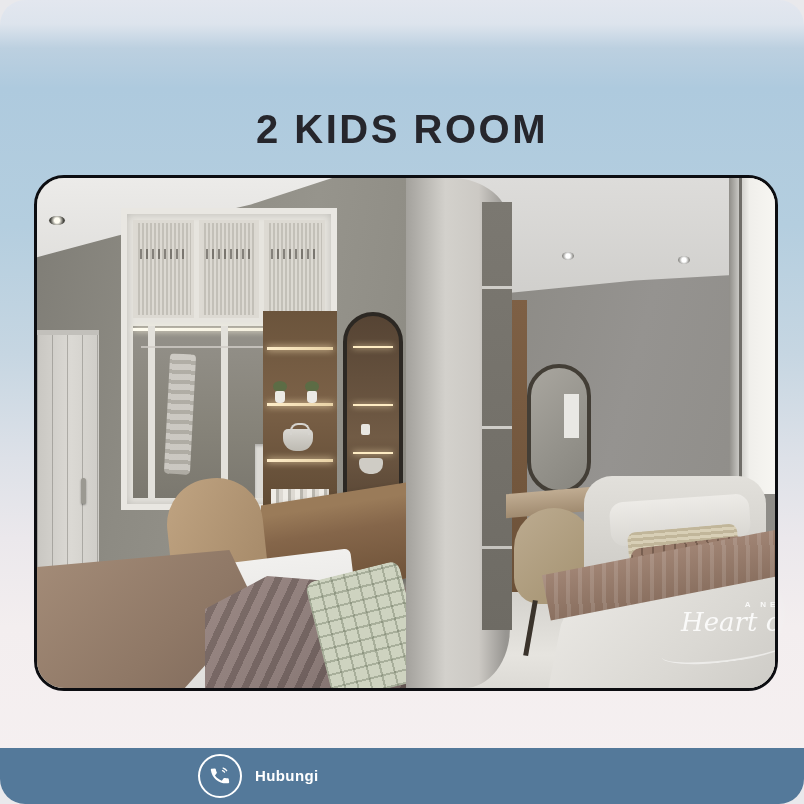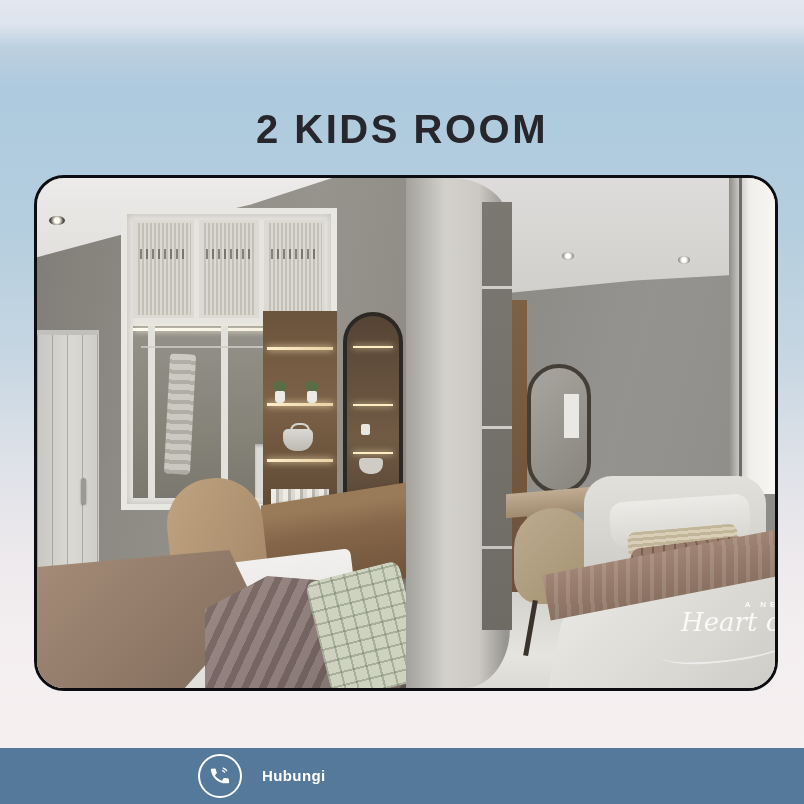--- a/index.html
+++ b/index.html
@@ -4,20 +4,21 @@
 <style>
   html,body{margin:0;padding:0;background:#e9e9ec;}
   *{box-sizing:border-box;}
   #app{
     position:relative;width:804px;height:804px;overflow:hidden;
     font-family:"Liberation Sans",sans-serif;
     background:linear-gradient(180deg,
       #e3e7ef 0%,#dde4ed 3%,#bcd0e0 6%,#aecade 11%,
       #b4cedf 28%,#c6d6e2 44%,#dde1e8 57%,#ebe8ec 67%,
       #f3eeef 78%,#f6f0f1 100%);
+    border-radius:25px;
   }
   .cloud{position:absolute;border-radius:50%;filter:blur(18px);}
   .cloud.c1{left:60px;top:260px;width:260px;height:80px;background:rgba(255,255,255,.35);}
   .cloud.c2{left:430px;top:560px;width:340px;height:110px;background:rgba(255,255,255,.45);}
 
   .page-title{
     position:absolute;left:0;right:0;top:80px;text-align:center;
     font-size:40px;font-weight:700;letter-spacing:2.5px;color:#26262c;
   }
 
@@ -140,21 +141,21 @@
     background:
       repeating-linear-gradient(100deg,rgba(255,255,255,.12) 0 4px,transparent 4px 12px),
       linear-gradient(180deg,#a08474,#8a7060);}
   .r-watermark{position:absolute;right:-16px;bottom:26px;text-align:right;color:rgba(255,255,255,.85);}
   .r-watermark .small{font-size:8px;letter-spacing:4px;font-weight:700;}
   .r-watermark .script{font-family:"DejaVu Serif",serif;font-style:italic;font-size:26px;line-height:1.05;}
   .r-watermark .swoosh{width:130px;height:26px;border-bottom:2px solid rgba(255,255,255,.55);border-radius:50%;transform:rotate(-7deg);margin-left:auto;}
 
   
   .footer{position:absolute;left:0;bottom:0;width:804px;height:56px;background:#54799a;}
-  .contact{position:absolute;left:198px;top:6px;display:flex;align-items:center;gap:20px;color:#ffffff;cursor:pointer;}
+  .contact{position:absolute;left:198px;top:6px;display:flex;align-items:center;gap:13px;color:#ffffff;cursor:pointer;}
   .phone-badge{width:44px;height:44px;border:2px solid #ffffff;border-radius:50%;display:flex;align-items:center;justify-content:center;}
   .phone-badge svg{transform:rotate(-8deg);}
   .contact-text{display:flex;flex-direction:column;line-height:1.1;}
   .contact-label{font-size:15px;font-weight:600;letter-spacing:.4px;}
   .contact-number{font-size:23px;font-weight:800;letter-spacing:.4px;}
 </style>
 </head>
 <body>
 
 <div id="app">

